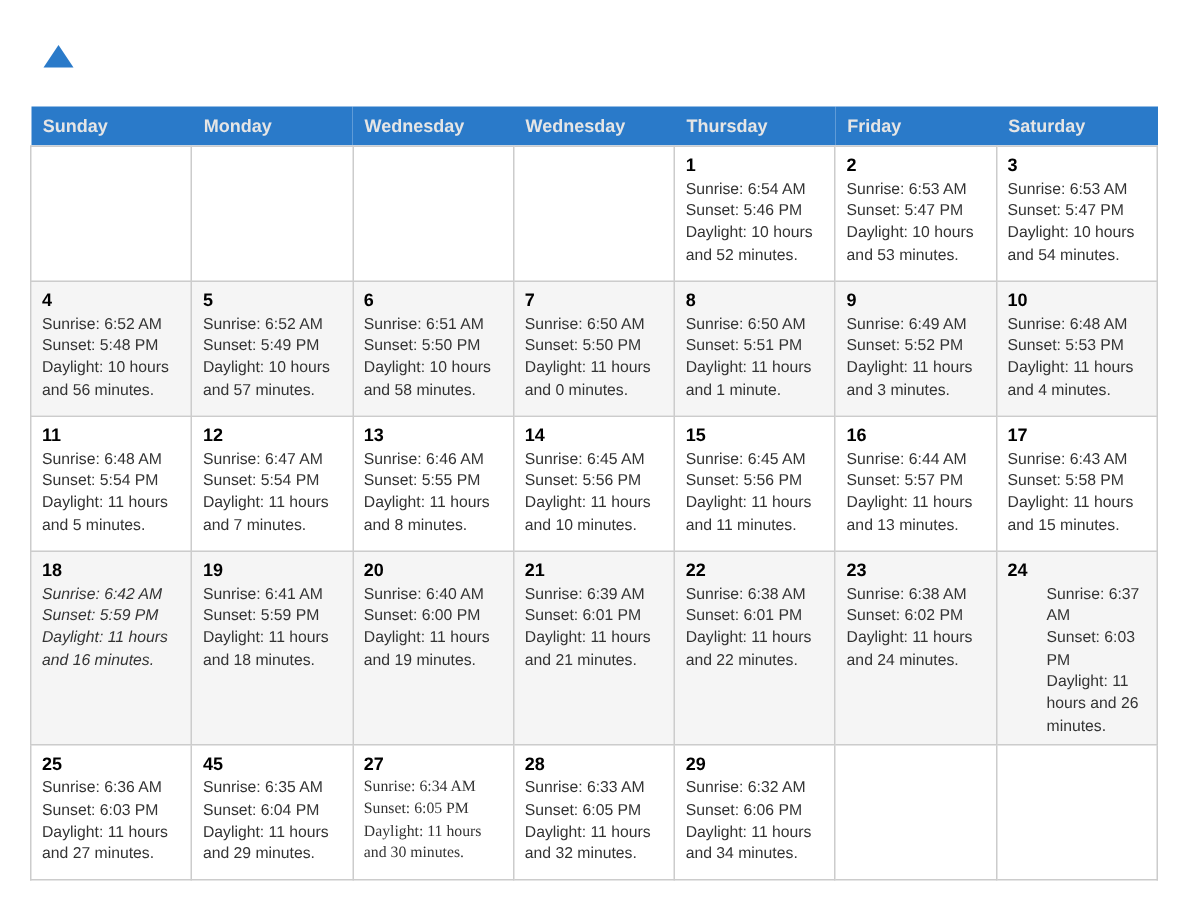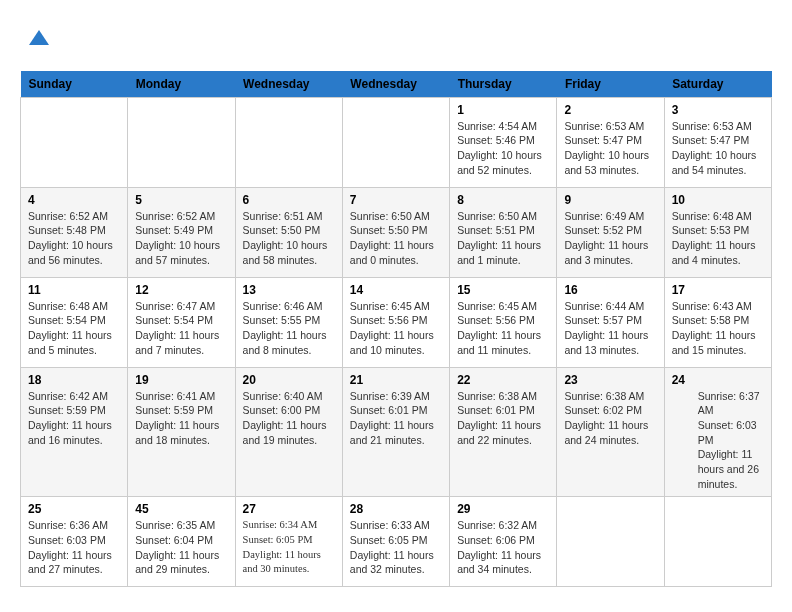--- a/index.html
+++ b/index.html
@@ -43,21 +43,21 @@
       font-size: 16px;
       color: #555;
     }
     table {
       width: 100%;
       border-collapse: collapse;
       font-size: 11px;
     }
     thead tr th {
       background-color: #2a7ac9;
-      color: #000000;
+      color: #e5e5e5;
       text-align: left;
       padding: 6px 8px;
       font-size: 12px;
       font-weight: bold;
     }
     tbody tr td {
       border: 1px solid #ccc;
       vertical-align: top;
       padding: 5px 7px;
       width: 14.28%;
@@ -117,21 +117,21 @@
       </tr>
   </thead>
   <tbody id="calendar-body">
   <tr>
         <td class="empty"></td>
         <td class="empty"></td>
         <td class="empty"></td>
         <td class="empty"></td>
         <td>
           <div class="day-num">1</div>
-          <div class="day-info" style="white-space: pre-line;">Sunrise: 4:54 AM
+          <div class="day-info" style="white-space: pre-line;">Sunrise: 6:54 AM
 Sunset: 5:46 PM
 Daylight: 10 hours and 52 minutes.</div>
         </td>
         <td>
           <div class="day-num">2</div>
           <div class="day-info" style="white-space: pre-line;">Sunrise: 6:53 AM
 Sunset: 5:47 PM
 Daylight: 10 hours and 53 minutes.</div>
         </td>
         <td>
@@ -225,21 +225,21 @@
         <td>
           <div class="day-num">17</div>
           <div class="day-info" style="white-space: pre-line;">Sunrise: 6:43 AM
 Sunset: 5:58 PM
 Daylight: 11 hours and 15 minutes.</div>
         </td>
       </tr>
       <tr>
         <td>
           <div class="day-num">18</div>
-          <div class="day-info" style="white-space: pre-line;">Sunrise: 6:42 AM
+          <div class="day-info" style="white-space: pre-line; font-style: italic;">Sunrise: 6:42 AM
 Sunset: 5:59 PM
 Daylight: 11 hours and 16 minutes.</div>
         </td>
         <td>
           <div class="day-num">19</div>
           <div class="day-info" style="white-space: pre-line;">Sunrise: 6:41 AM
 Sunset: 5:59 PM
 Daylight: 11 hours and 18 minutes.</div>
         </td>
         <td>

